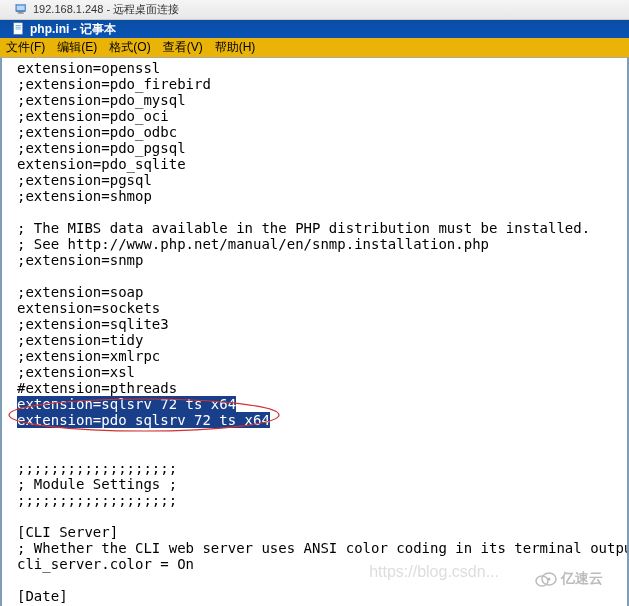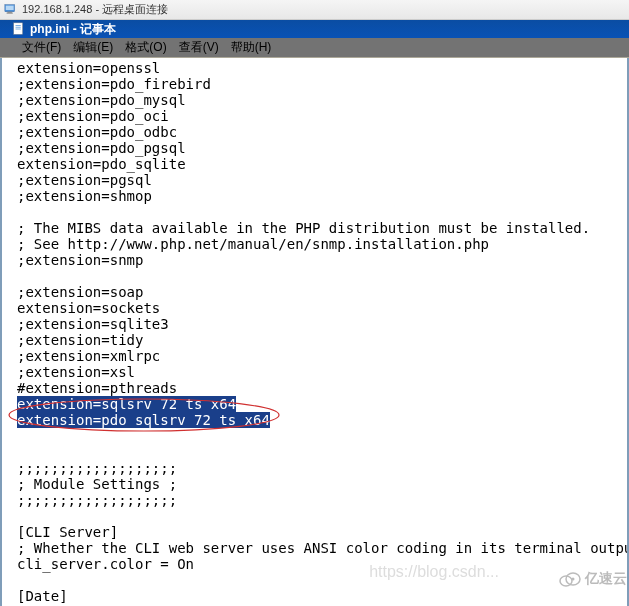--- a/index.html
+++ b/index.html
@@ -11,21 +11,21 @@
       height: 606px;
       overflow: hidden;
       position: relative;
     }
     .rdp-titlebar {
       height: 20px;
       background: linear-gradient(to bottom, #f5f5f5, #e8e8e8);
       border-bottom: 1px solid #ccc;
       display: flex;
       align-items: center;
-      padding-left: 4px;
+      padding-left: 15px;
       font-size: 11px;
       color: #333;
     }
     .rdp-icon {
       width: 14px; height: 14px;
       margin-right: 4px;
       display: inline-flex;
       align-items: center;
       justify-content: center;
     }
@@ -39,25 +39,25 @@
       font-size: 12px;
       font-weight: bold;
     }
     .notepad-icon {
       width: 14px; height: 14px;
       margin-right: 4px;
       display: inline-flex;
     }
     .menubar {
       height: 20px;
-      background: #737373;
+      background: #eab308;
       border-bottom: 1px solid #aca899;
       display: flex;
       align-items: center;
-      padding-left: 16px;
+      padding-left: 0;
       font-size: 12px;
     }
     .menu-item {
       padding: 2px 6px;
       cursor: default;
     }
     .content-area {
       position: relative;
       width: 100%;
       height: calc(100% - 58px);
@@ -90,21 +90,21 @@
       bottom: 25px;
       right: 130px;
       color: #ddd;
       font-size: 16px;
       font-family: Arial, sans-serif;
       pointer-events: none;
     }
     .watermark2 {
       position: absolute;
       bottom: 18px;
-      right: 2px;
+      right: 26px;
       display: flex;
       align-items: center;
       pointer-events: none;
       color: #bbb;
       font-size: 14px;
       font-weight: bold;
     }
     .watermark2 svg { margin-right: 4px; }
   </style>
 </head>

